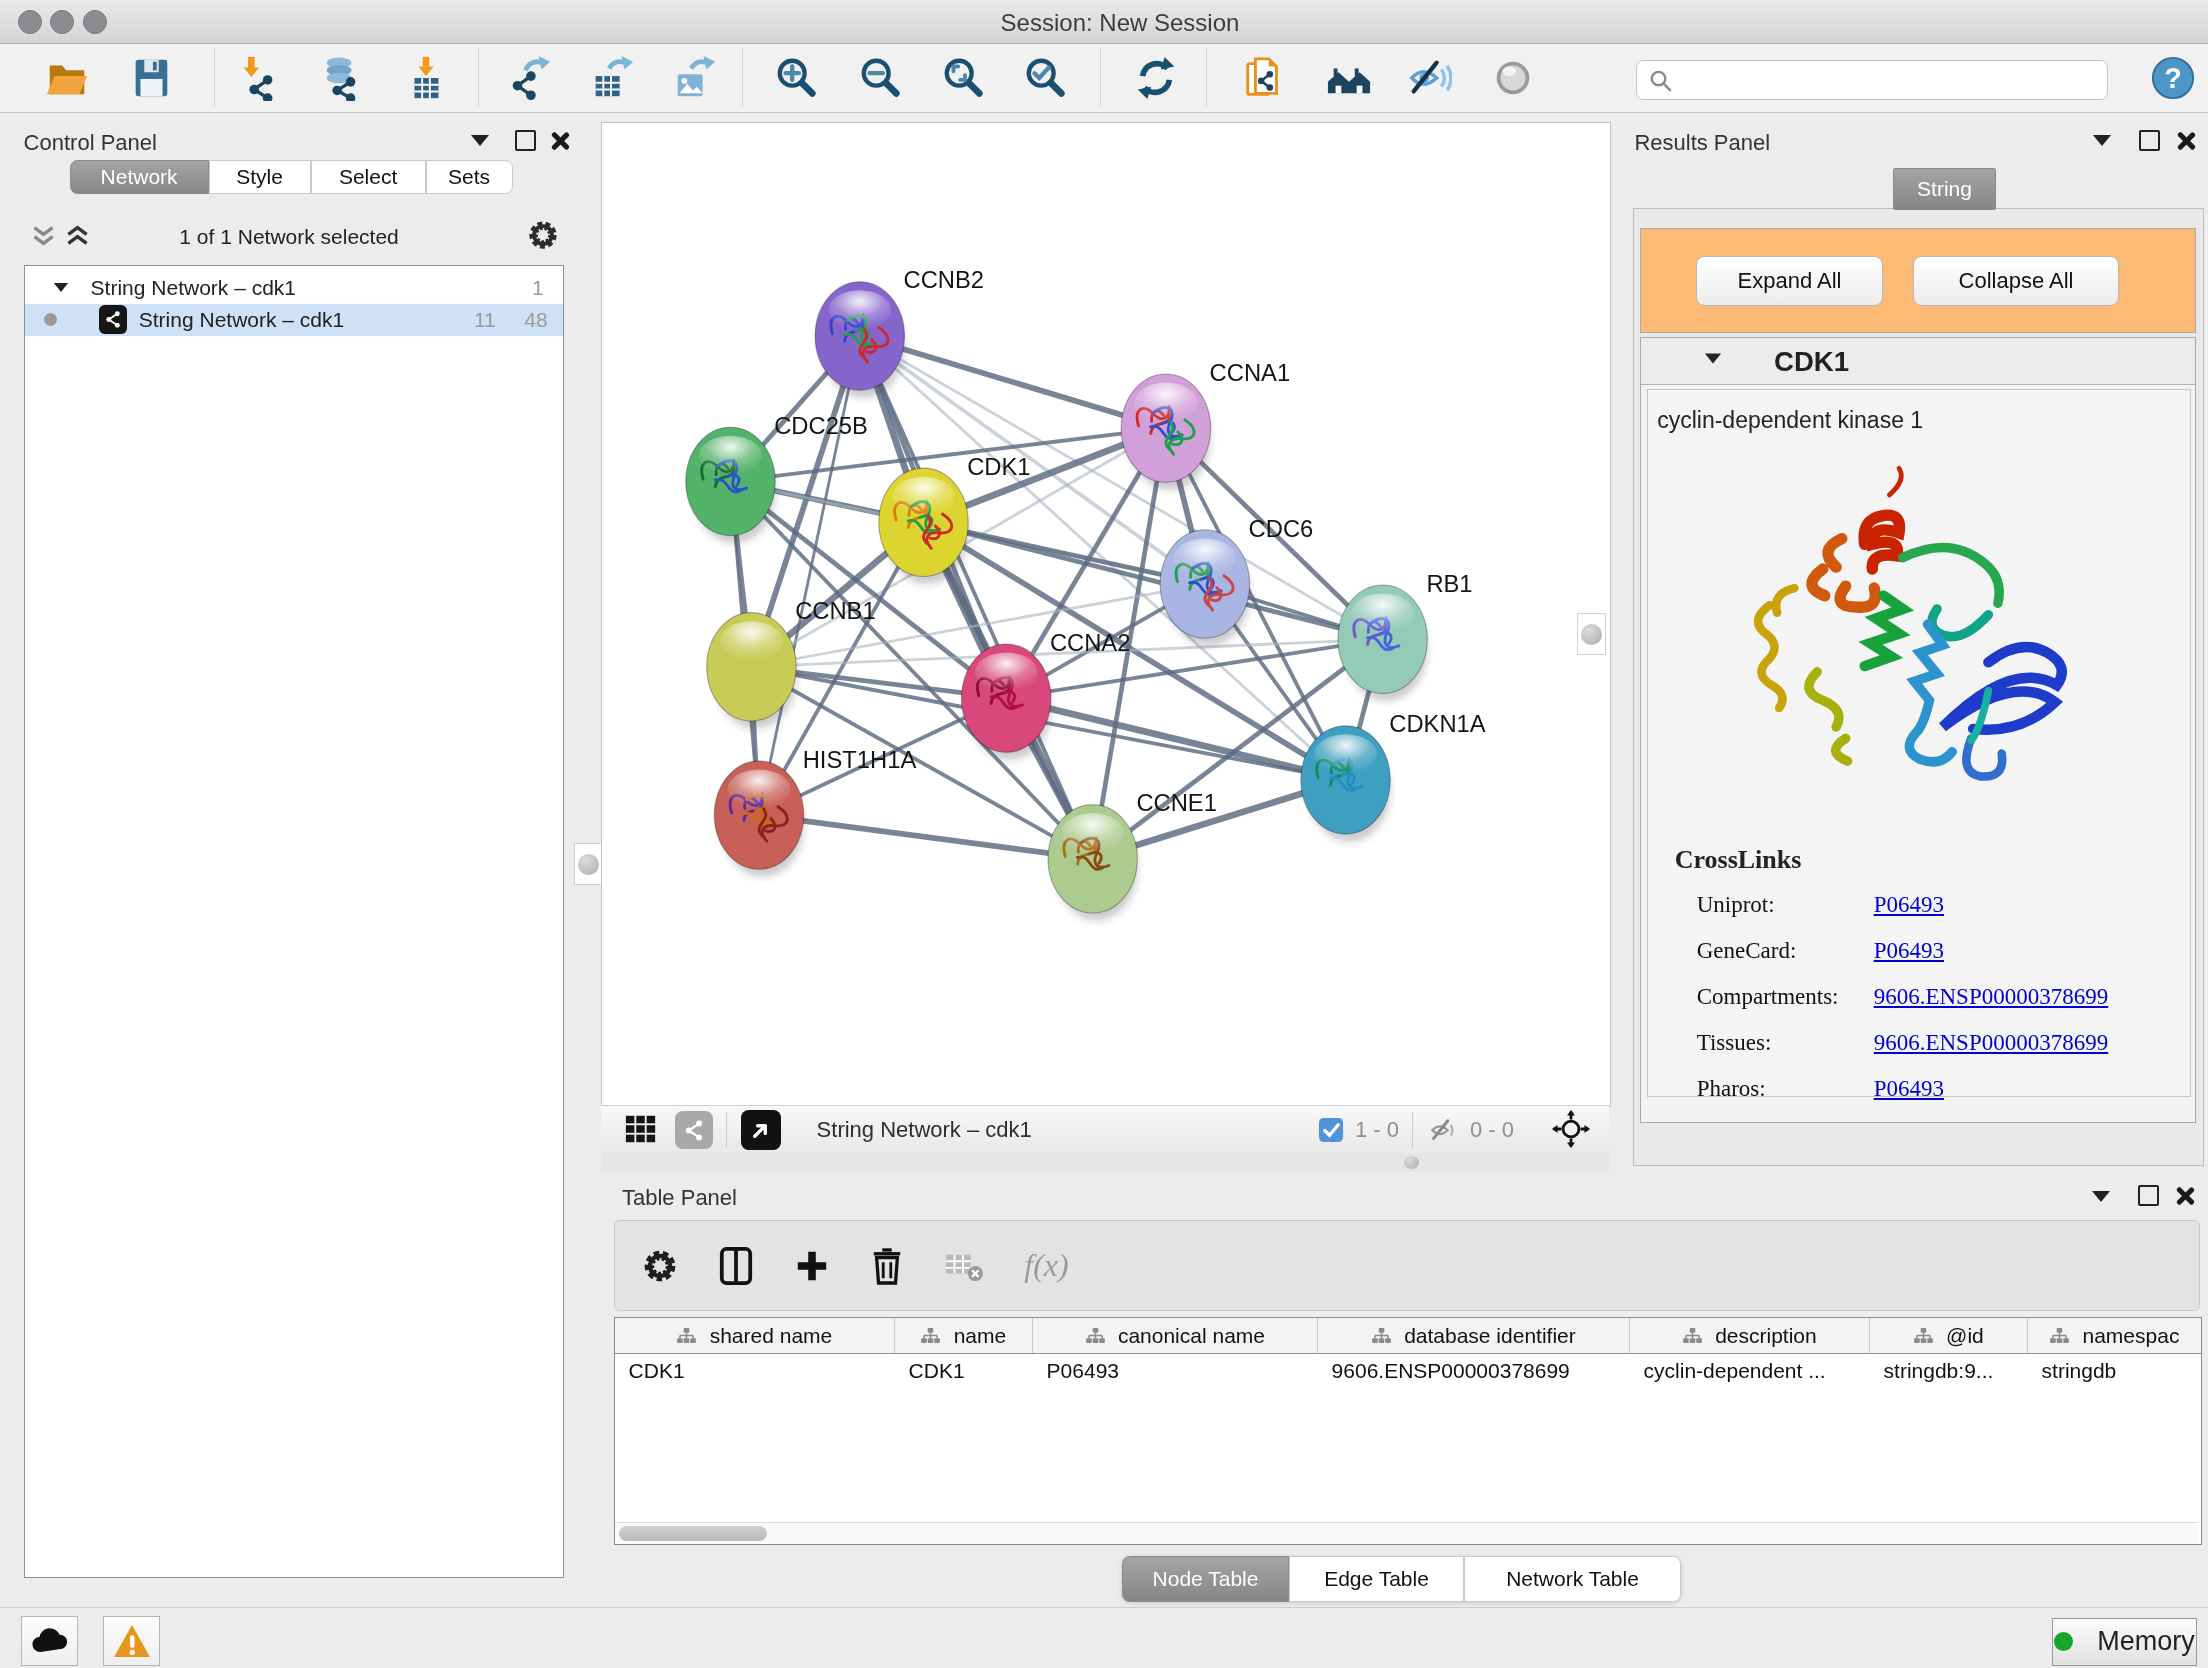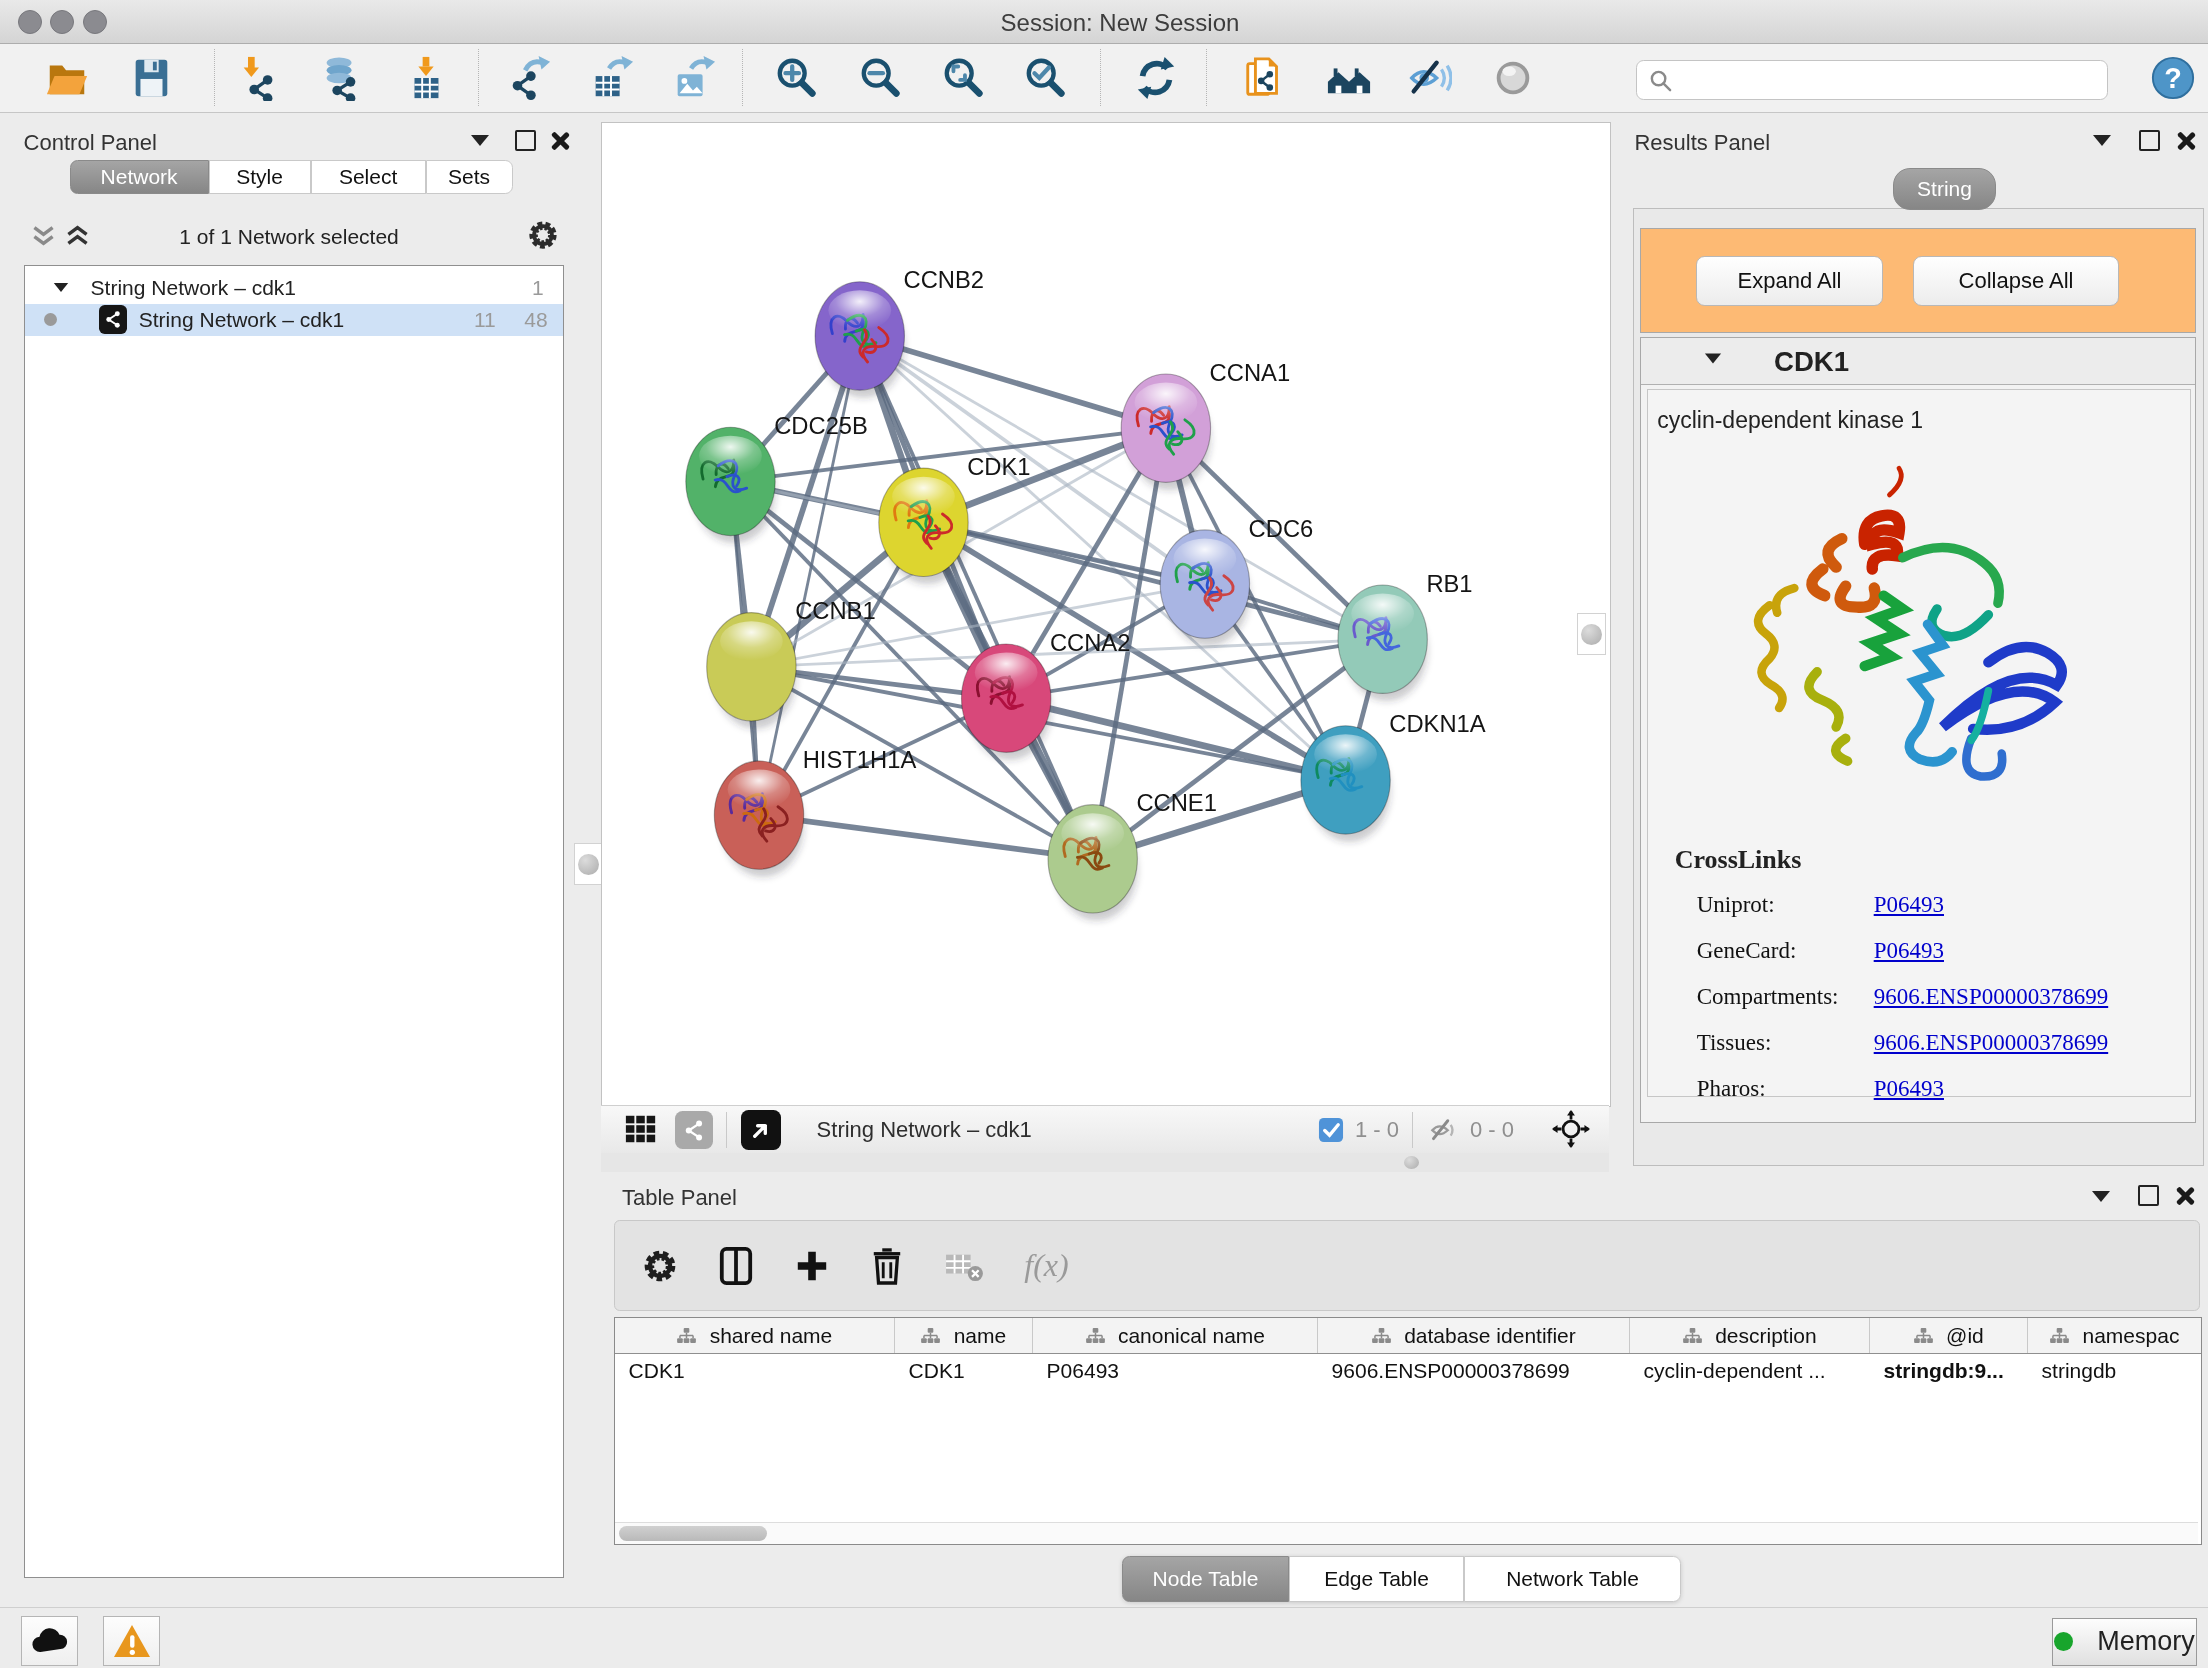--- a/index.html
+++ b/index.html
@@ -516,21 +516,21 @@
     <span class="splitter-dot"></span>
   </div>
 
   <div class="abs" style="left:1623px;top:120px;width:580px;height:1052px">
     <span class="abs panel-title" style="left:11.4px;top:9.5px">Results Panel</span>
     <span class="abs tri-down" style="left:470px;top:15px"></span>
     <span class="abs winbtn-sq" style="left:516px;top:9.5px"></span>
     <span class="abs xicon" style="left:552px;top:10.5px"></span>
 
     <div class="abs sunken" style="left:9.5px;top:88px;width:569px;height:956px"></div>
-    <span class="abs tab sel" style="left:270px;top:48px;width:103px;height:42px;border-radius:17px">String</span>
+    <span class="abs tab sel" style="left:270px;top:48px;width:103px;height:42px;border-radius:2px">String</span>
 
     <div class="abs rbox" style="left:17px;top:108px;width:554px;height:103px">
       <span class="abs btn" style="left:55px;top:27px;width:185px;height:48px">Expand All</span>
       <span class="abs btn" style="left:272px;top:27px;width:204px;height:48px">Collapse All</span>
     </div>
 
     <div class="abs rbox" style="left:17px;top:217px;width:554px;height:784px;background:#f2f2f2">
       <div class="abs" style="left:0;top:0;width:554px;height:46px;background:#ececec;border-bottom:1px solid #b0b0b0">
         <span class="tri-down" style="position:absolute;left:63px;top:15px;transform:scale(0.9)"></span>
         <span style="position:absolute;left:133px;top:7.6px;font-size:27.6px;font-weight:bold">CDK1</span>
@@ -699,21 +699,21 @@
             <span>namespac</span>
           </div>
         </div>
       <div>
           <div class="trow">
             <div class="td" style="width: 280px;">CDK1</div>
             <div class="td" style="width: 138px;">CDK1</div>
             <div class="td" style="width: 285px;">P06493</div>
             <div class="td" style="width: 312px;">9606.ENSP00000378699</div>
             <div class="td" style="width: 240px;">cyclin-dependent ...</div>
-            <div class="td" style="width: 158px; font-weight: bold;">stringdb:9...</div>
+            <div class="td" style="width: 158px;">stringdb:9...</div>
             <div class="td" style="width: 174px;">stringdb</div>
           </div>
         </div>
       <div class="abs hscroll" style="left:0;bottom:0;width:1583px;height:21px">
         <div class="hthumb abs" style="left:3.8px;top:2.9px;width:148px;height:15px"></div>
       </div>
     </div>
 
     <div class="abs" style="left:521px;top:384px;height:46px;display:flex;filter:drop-shadow(0 1.9px 1.9px rgba(0,0,0,0.15))">
       <span class="tab sel" style="width:167px;height:46px;border-radius:7.6px 0 0 7.6px">Node Table</span>

